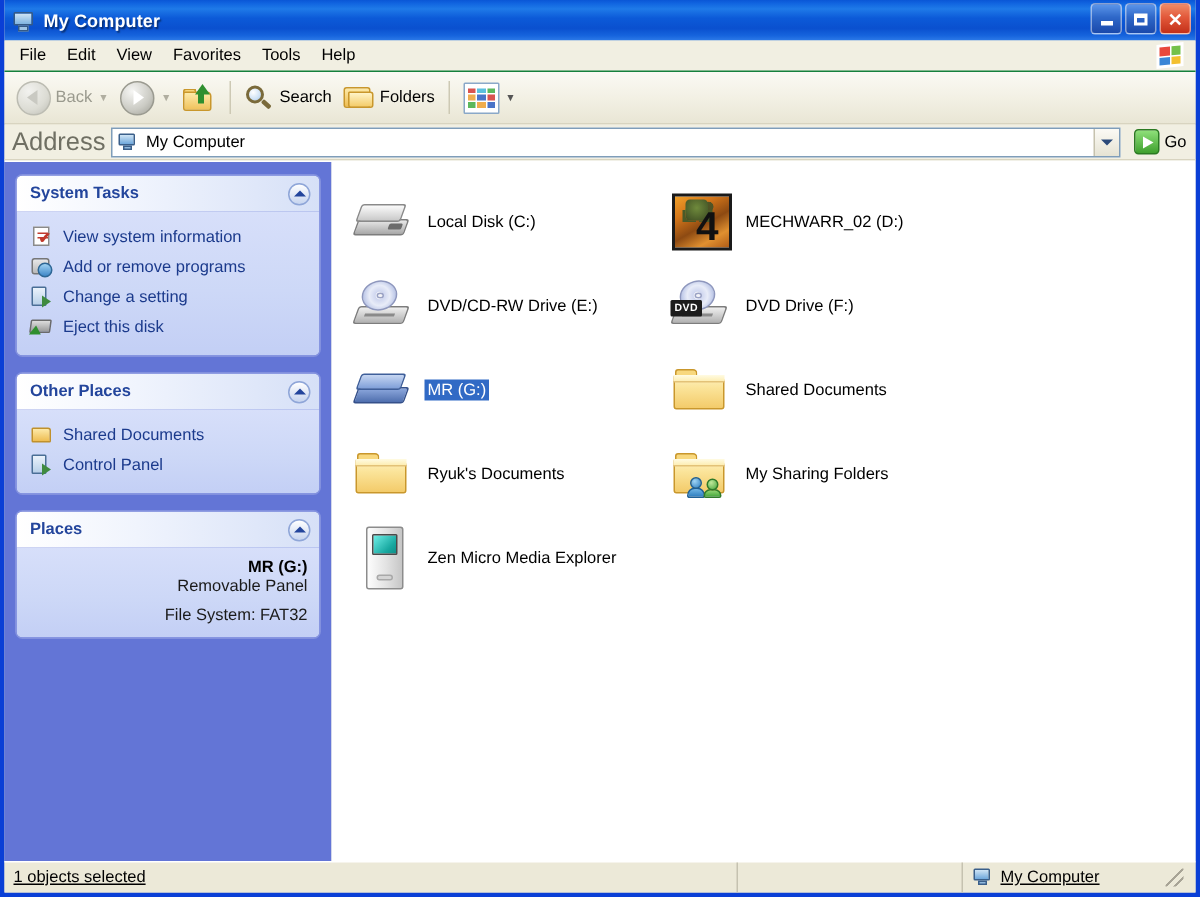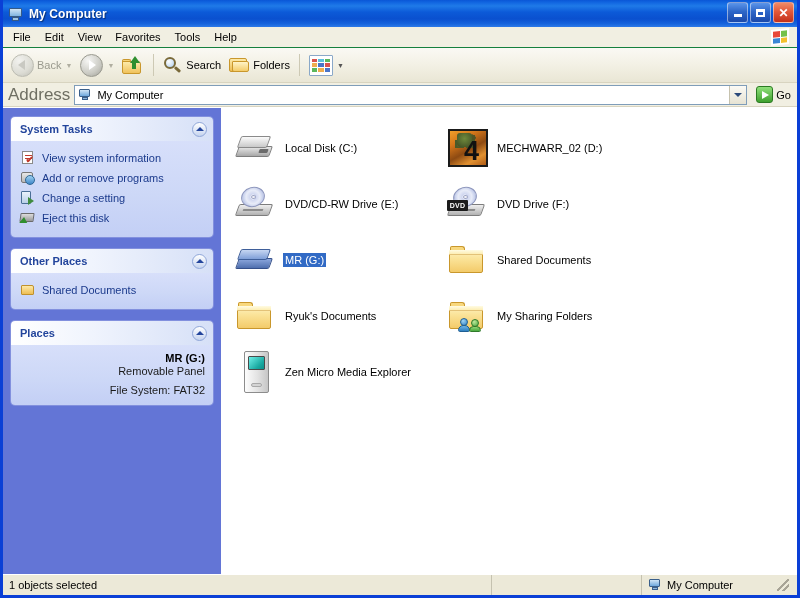--- a/index.html
+++ b/index.html
@@ -401,20 +401,21 @@
   .statusbar {
     height: 21px; flex: none;
     background: #ece9d8;
     border-top: 1px solid #ffffff;
     display: flex; align-items: center;
     font-size: 11px;
   }
   .sb-pane {
     height: 100%; display: flex; align-items: center; padding: 4px 6px;
     border-right: 1px solid #c5c2b0;
+    text-decoration: underline;
   }
   .sb-pane.grow { flex: 1; }
   .sb-pane.mid { width: 150px; }
   .sb-pane.last { border-right: none; gap: 4px; width: 155px; }
   .sb-icon { width: 15px; height: 14px; position: relative; flex: none; }
   .sb-icon .m { position:absolute; left:1px; top:1px; width:11px; height:8px; background:linear-gradient(to bottom,#cfe4f5,#6fa8dc); border:1px solid #3a5f8a; border-radius:1px; }
   .sb-icon .s { position:absolute; left:4px; top:9px; width:6px; height:3px; background:#8fb8dd; border:1px solid #3a5f8a; }
   .grip {
     width: 12px; height: 12px; margin-left: auto; margin-right: 2px;
     background:
@@ -581,20 +582,26 @@
               <span class="chev-u"></span>
             </span>
         </div>
         <div class="panel-body">
           <div class="p-item">
             <span class="mini">
                 <span class="ic-sfold"></span>
               </span>
             <span class="lbl">Shared Documents</span>
           </div>
+          <div class="p-item">
+            <span class="mini">
+                <span class="ic-cp"></span>
+              </span>
+            <span class="lbl">Control Panel</span>
+          </div>
         </div>
       </div>
 
       <div class="panel">
         <div class="panel-head">
           <span class="panel-title">Places</span>
           <span class="collapse">
               <span class="chev-u"></span>
             </span>
         </div>

